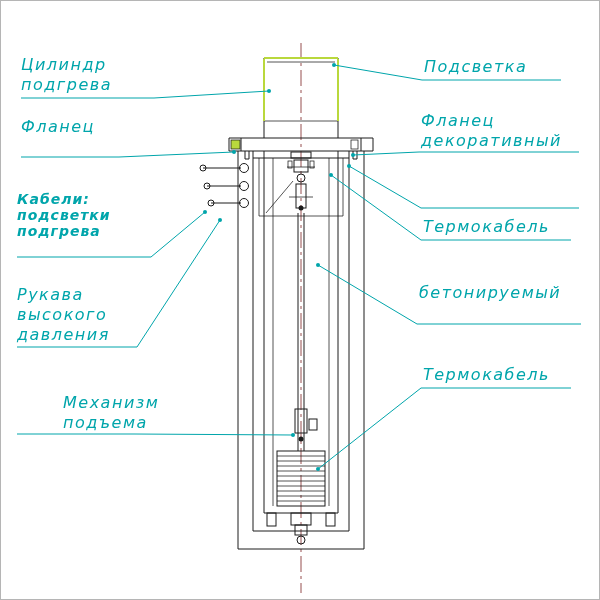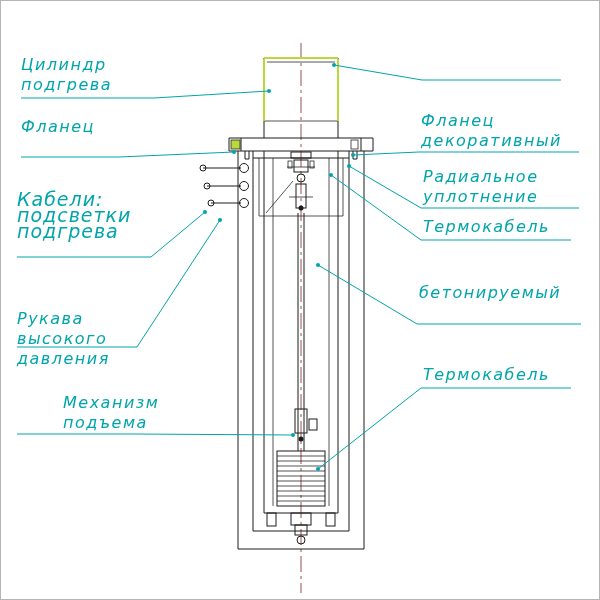--- a/index.html
+++ b/index.html
@@ -3,21 +3,21 @@
 <meta charset="utf-8">
 <style>
   * { margin:0; padding:0; box-sizing:border-box; }
   html,body { width:600px; height:600px; background:#fff; }
   body { font-family:"DejaVu Sans", sans-serif; }
   .stage { position:relative; width:600px; height:600px; background:var(--background,#fff);
            border:1px solid #b5b5b5; overflow:hidden; }
   .stage svg { position:absolute; left:0; top:0; }
   .lbl { position:absolute; color:var(--label,#00a5ab); font-style:italic; font-size:16px;
          line-height:20px; letter-spacing:1.5px; white-space:nowrap; }
-  .lbl.sm { font-size:19px; line-height:16px; letter-spacing:1px; }
+  .lbl.sm { font-size:14px; line-height:16px; letter-spacing:1px;font-weight:bold; }
   .ln  { stroke:var(--line,#1c1c1c); stroke-width:1; fill:none; }
   .thin{ stroke-width:0.75; }
   .lnf { fill:var(--line,#1c1c1c); stroke:none; }
   .cl  { stroke:var(--centerline,#8a3b3b); stroke-width:0.9; stroke-dasharray:16 4 3 4; fill:none; }
   .hl  { stroke:var(--highlight,#b9d83c); stroke-width:2; fill:none; }
   .hlf { fill:var(--highlight,#b9d83c); stroke:var(--line,#1c1c1c); stroke-width:0.75; }
   .ld  { stroke:var(--label,#00a5ab); stroke-width:1; fill:none; }
   .ldot{ fill:var(--label,#00a5ab); stroke:none; }
 </style>
 </head>
@@ -125,41 +125,40 @@
   <div class="lbl" style="left:20px; top:116px;">
     <div>Фланец</div>
   </div>
 
   <div class="lbl sm" style="left:16px; top:190px;">
     <div>Кабели:</div>
     <div>подсветки</div>
     <div>подгрева</div>
   </div>
 
-  <div class="lbl" style="left:16px; top:284px;margin-top:24px;">
+  <div class="lbl" style="left:16px; top:284px;">
     <div>Рукава</div>
     <div>высокого</div>
     <div>давления</div>
   </div>
 
   <div class="lbl" style="left:16px; top:392px;margin-left:46px;">
     <div>Механизм</div>
     <div>подъема</div>
   </div>
 
+  <div class="lbl" style="left:423px; top:56px;">
+    <div>Подсветка</div>
+  </div>
 
   <div class="lbl" style="left:420px; top:110px;">
     <div>Фланец</div>
     <div>декоративный</div>
   </div>
 
-  <div class="lbl" style="left:422px; top:166px;">
-    <div>Радиальное</div>
-    <div>уплотнение</div>
-  </div>
 
   <div class="lbl" style="left:422px; top:216px;">
     <div>Термокабель</div>
   </div>
 
   <div class="lbl" style="left:418px; top:282px;">
     <div>бетонируемый</div>
   </div>
 
   <div class="lbl" style="left:422px; top:364px;">

